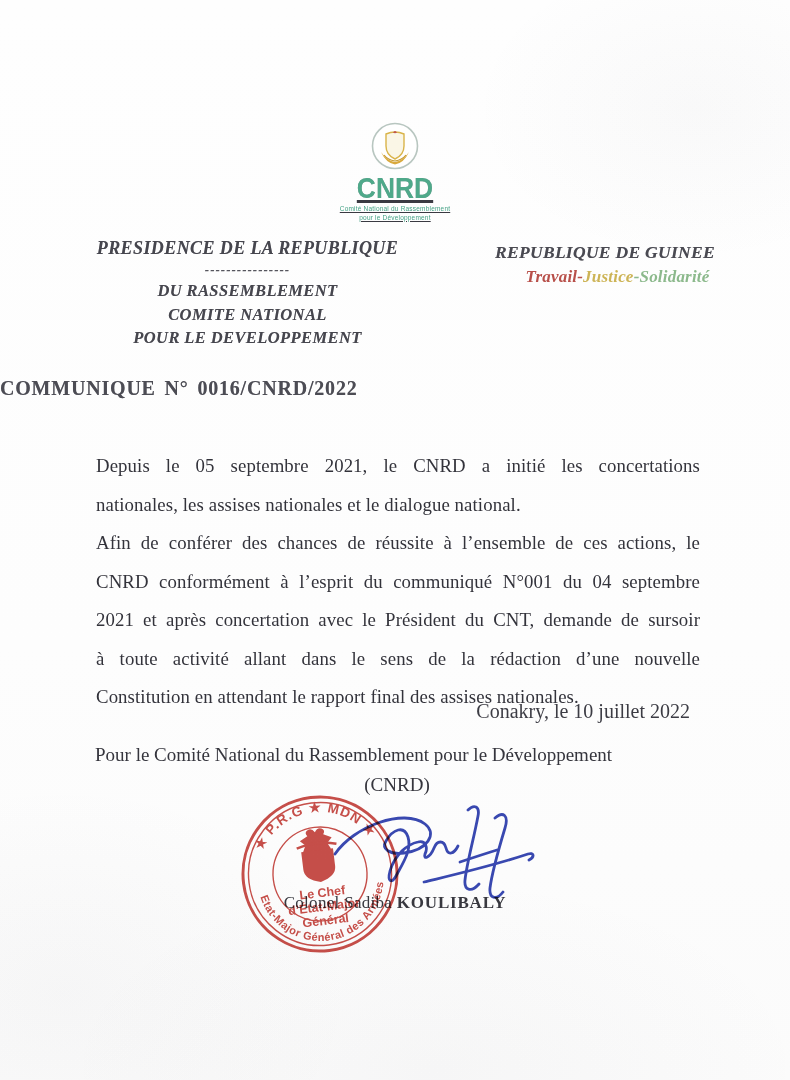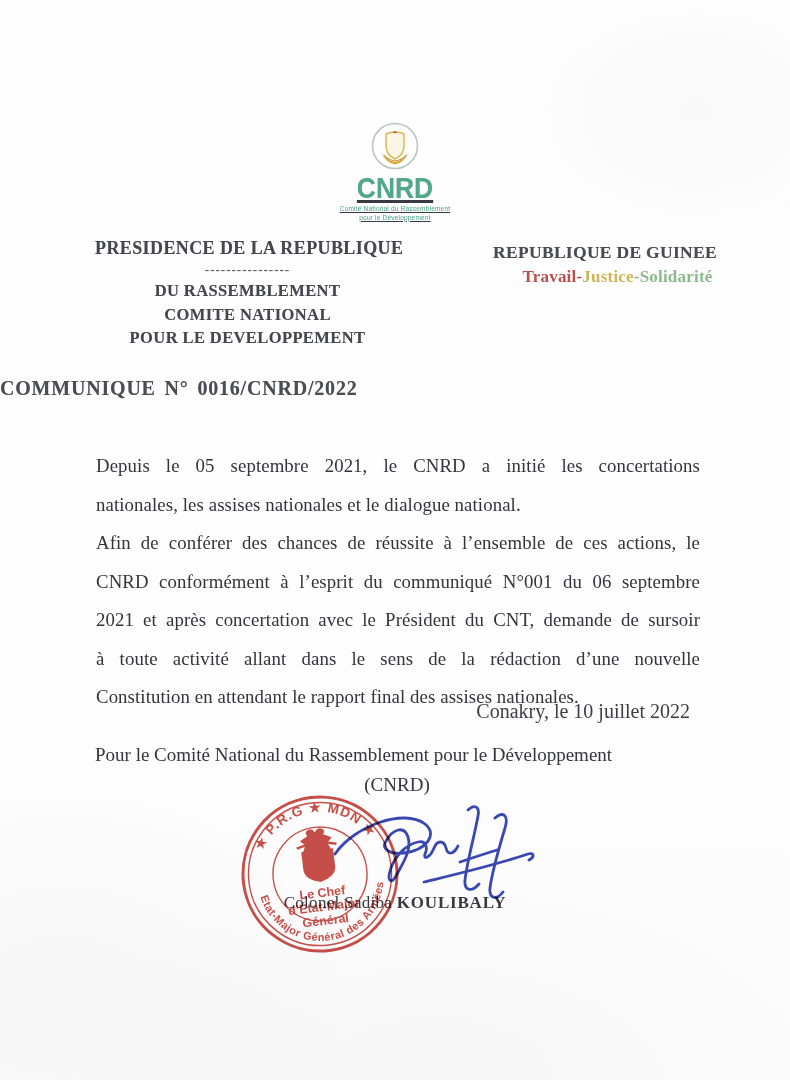--- a/index.html
+++ b/index.html
@@ -33,21 +33,21 @@
   }
   .logo-sub{
     font-family:"Liberation Sans", sans-serif;
     font-size:6.5px;color:#43a184;line-height:1.35;margin-top:2px;
     letter-spacing:0.2px;
   }
 
   
   .header-row{
     position:absolute;top:238px;left:95px;right:70px;
-    display:flex;justify-content:space-between;align-items:flex-start;
+    display:flex;justify-content:space-between;align-items:flex-start;font-style:italic;
   }
   .header-left{width:305px;text-align:center;}
   .presidency-line{
     font-weight:bold;font-size:18px;letter-spacing:0.4px;color:#46464e;
     white-space:nowrap;
   }
   .separator-dashes{
     font-size:13px;letter-spacing:1px;color:#55555d;line-height:1.4;margin-top:2px;
     font-weight:bold;
   }
@@ -166,21 +166,21 @@
 
   <div class="doc-title soft">COMMUNIQUE N° 0016/CNRD/2022</div>
 
   <div class="body-text">
     <div class="para">
         <div class="doc-line">Depuis le 05 septembre 2021, le CNRD a initié les concertations</div>
         <div class="doc-line">nationales, les assises nationales et le dialogue national.</div>
       </div>
     <div class="para">
         <div class="doc-line">Afin de conférer des chances de réussite à l’ensemble de ces actions, le</div>
-        <div class="doc-line">CNRD conformément à l’esprit du communiqué N°001 du 06 septembre</div>
+        <div class="doc-line">CNRD conformément à l’esprit du communiqué N°001 du 04 septembre</div>
         <div class="doc-line">2021 et après concertation avec le Président du CNT, demande de sursoir</div>
         <div class="doc-line">à toute activité allant dans le sens de la rédaction d’une nouvelle</div>
         <div class="doc-line">Constitution en attendant le rapport final des assises nationales.</div>
       </div>
   </div>
 
   <div class="dateline">Conakry, le 10 juillet 2022</div>
 
   <div class="for-line">Pour le Comité National du Rassemblement pour le Développement</div>
   <div class="org-acronym">(CNRD)</div>

